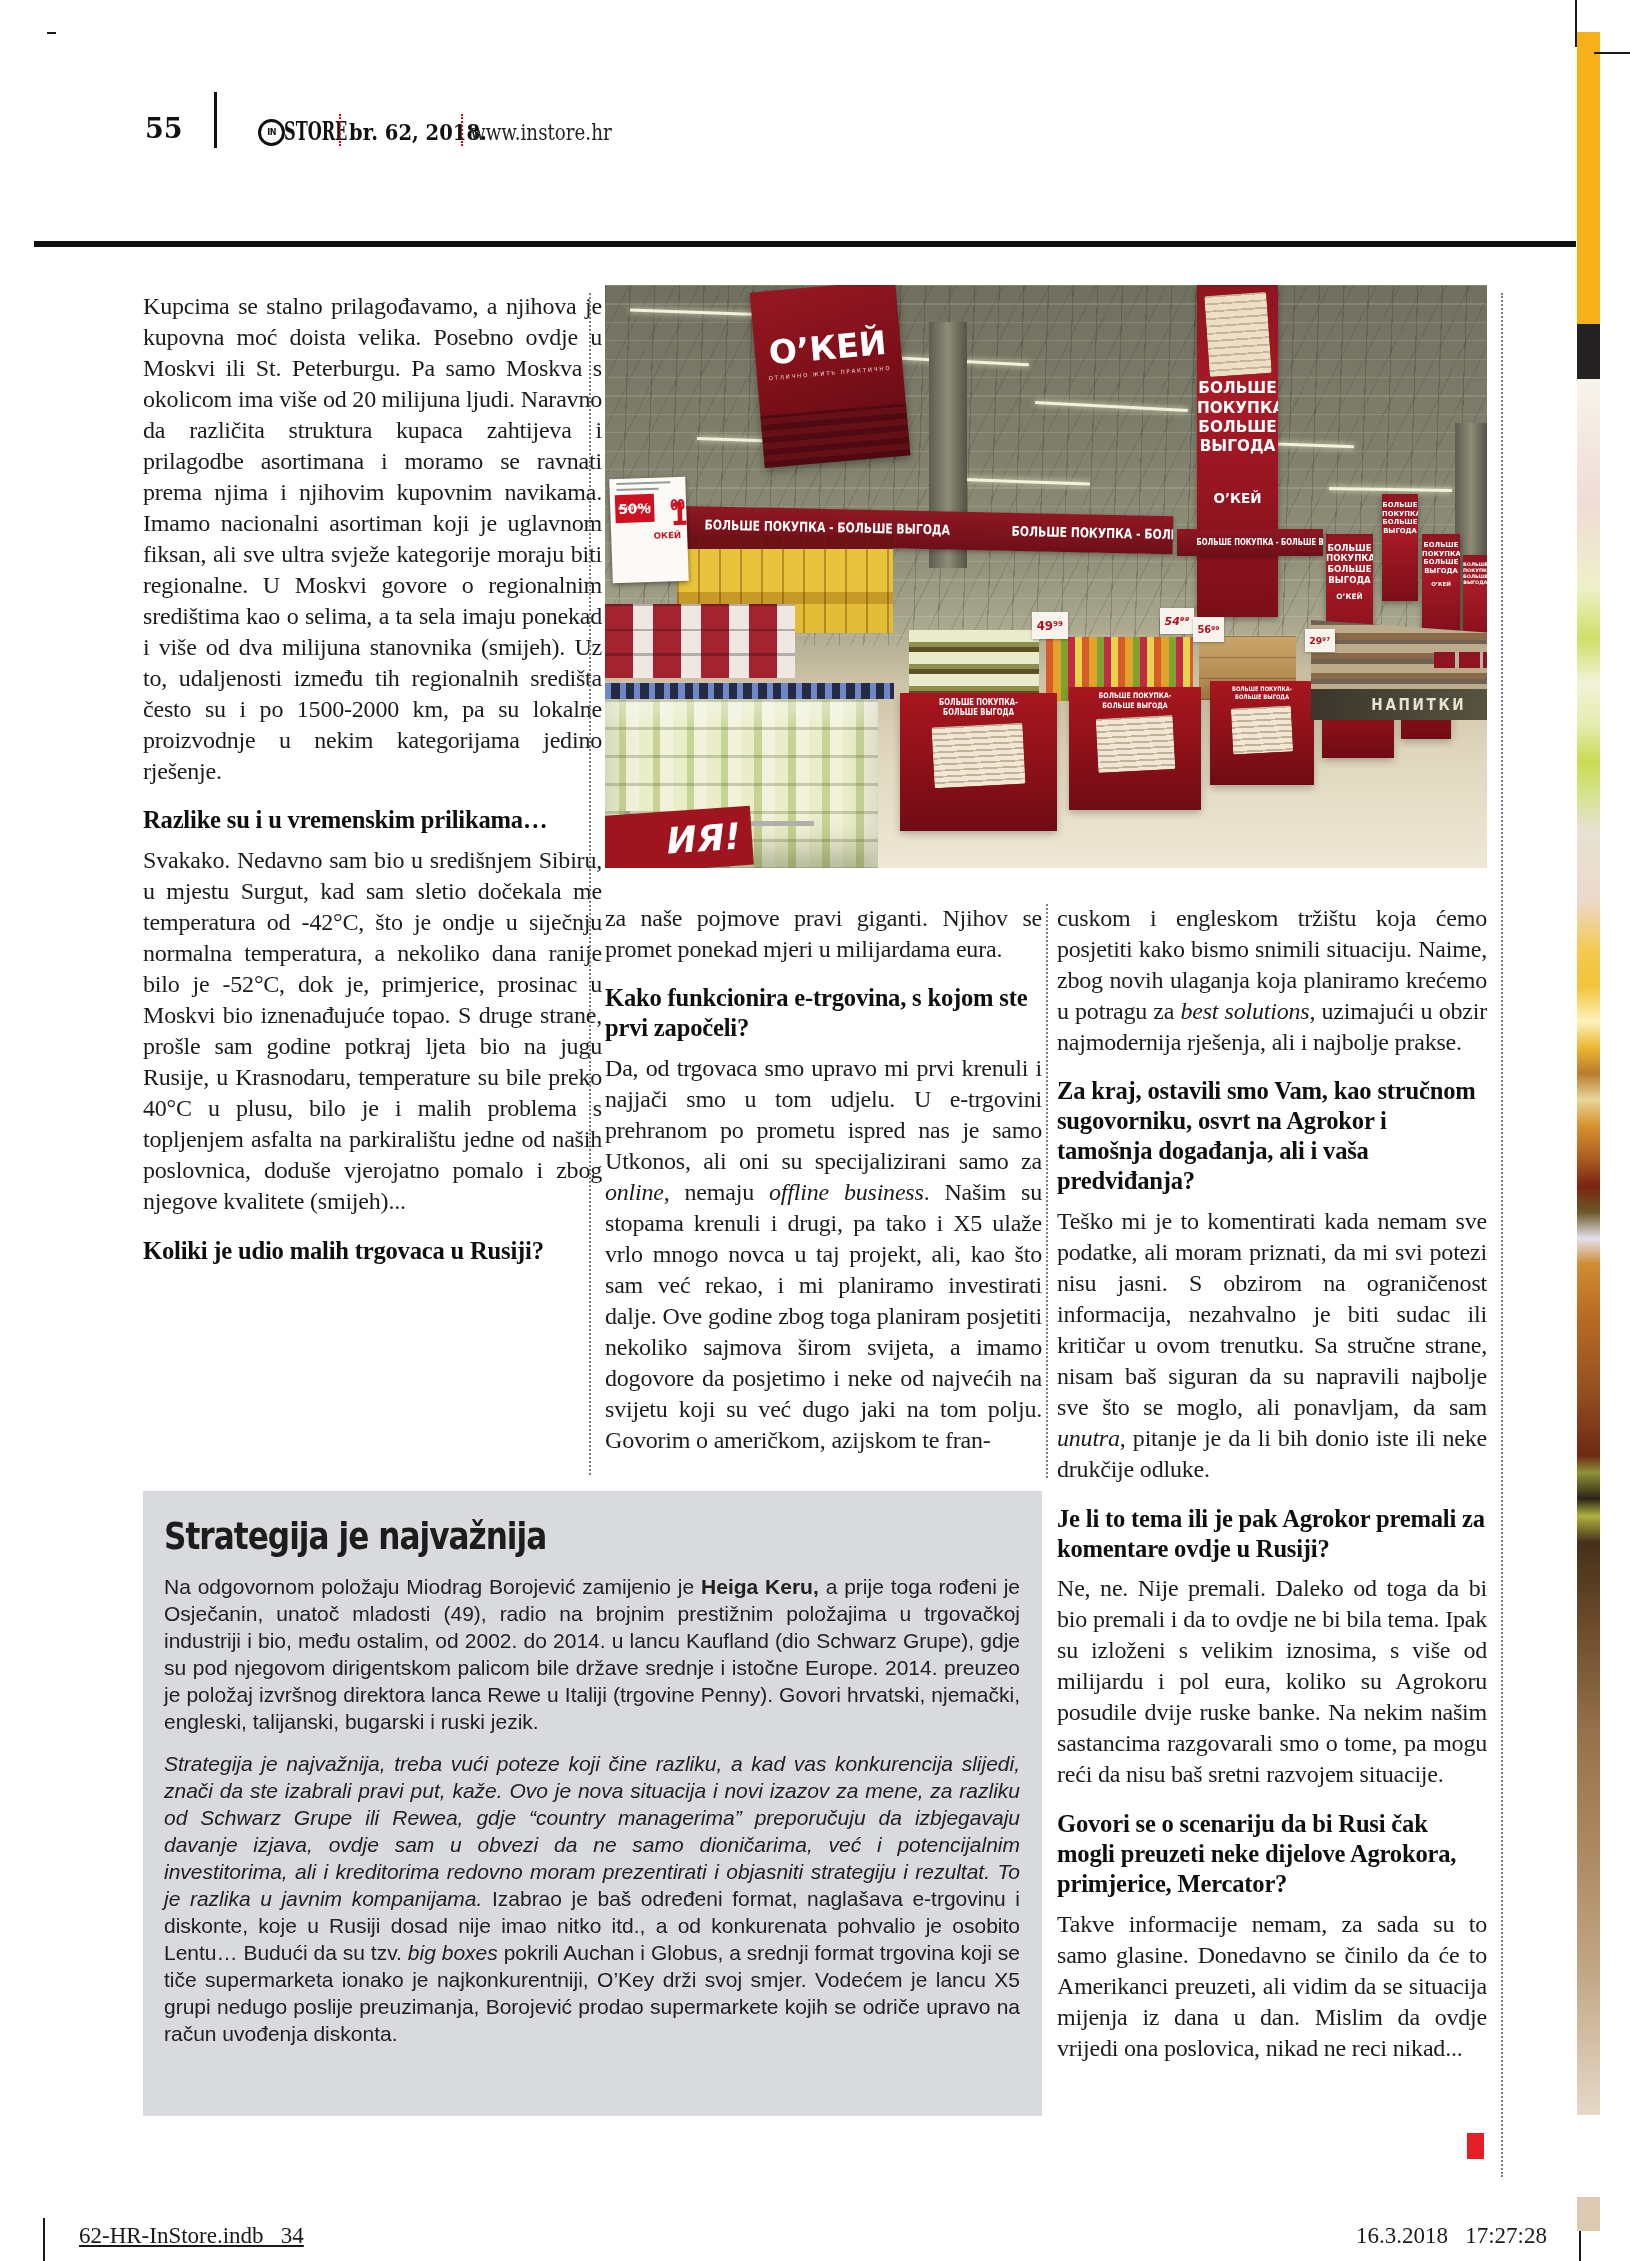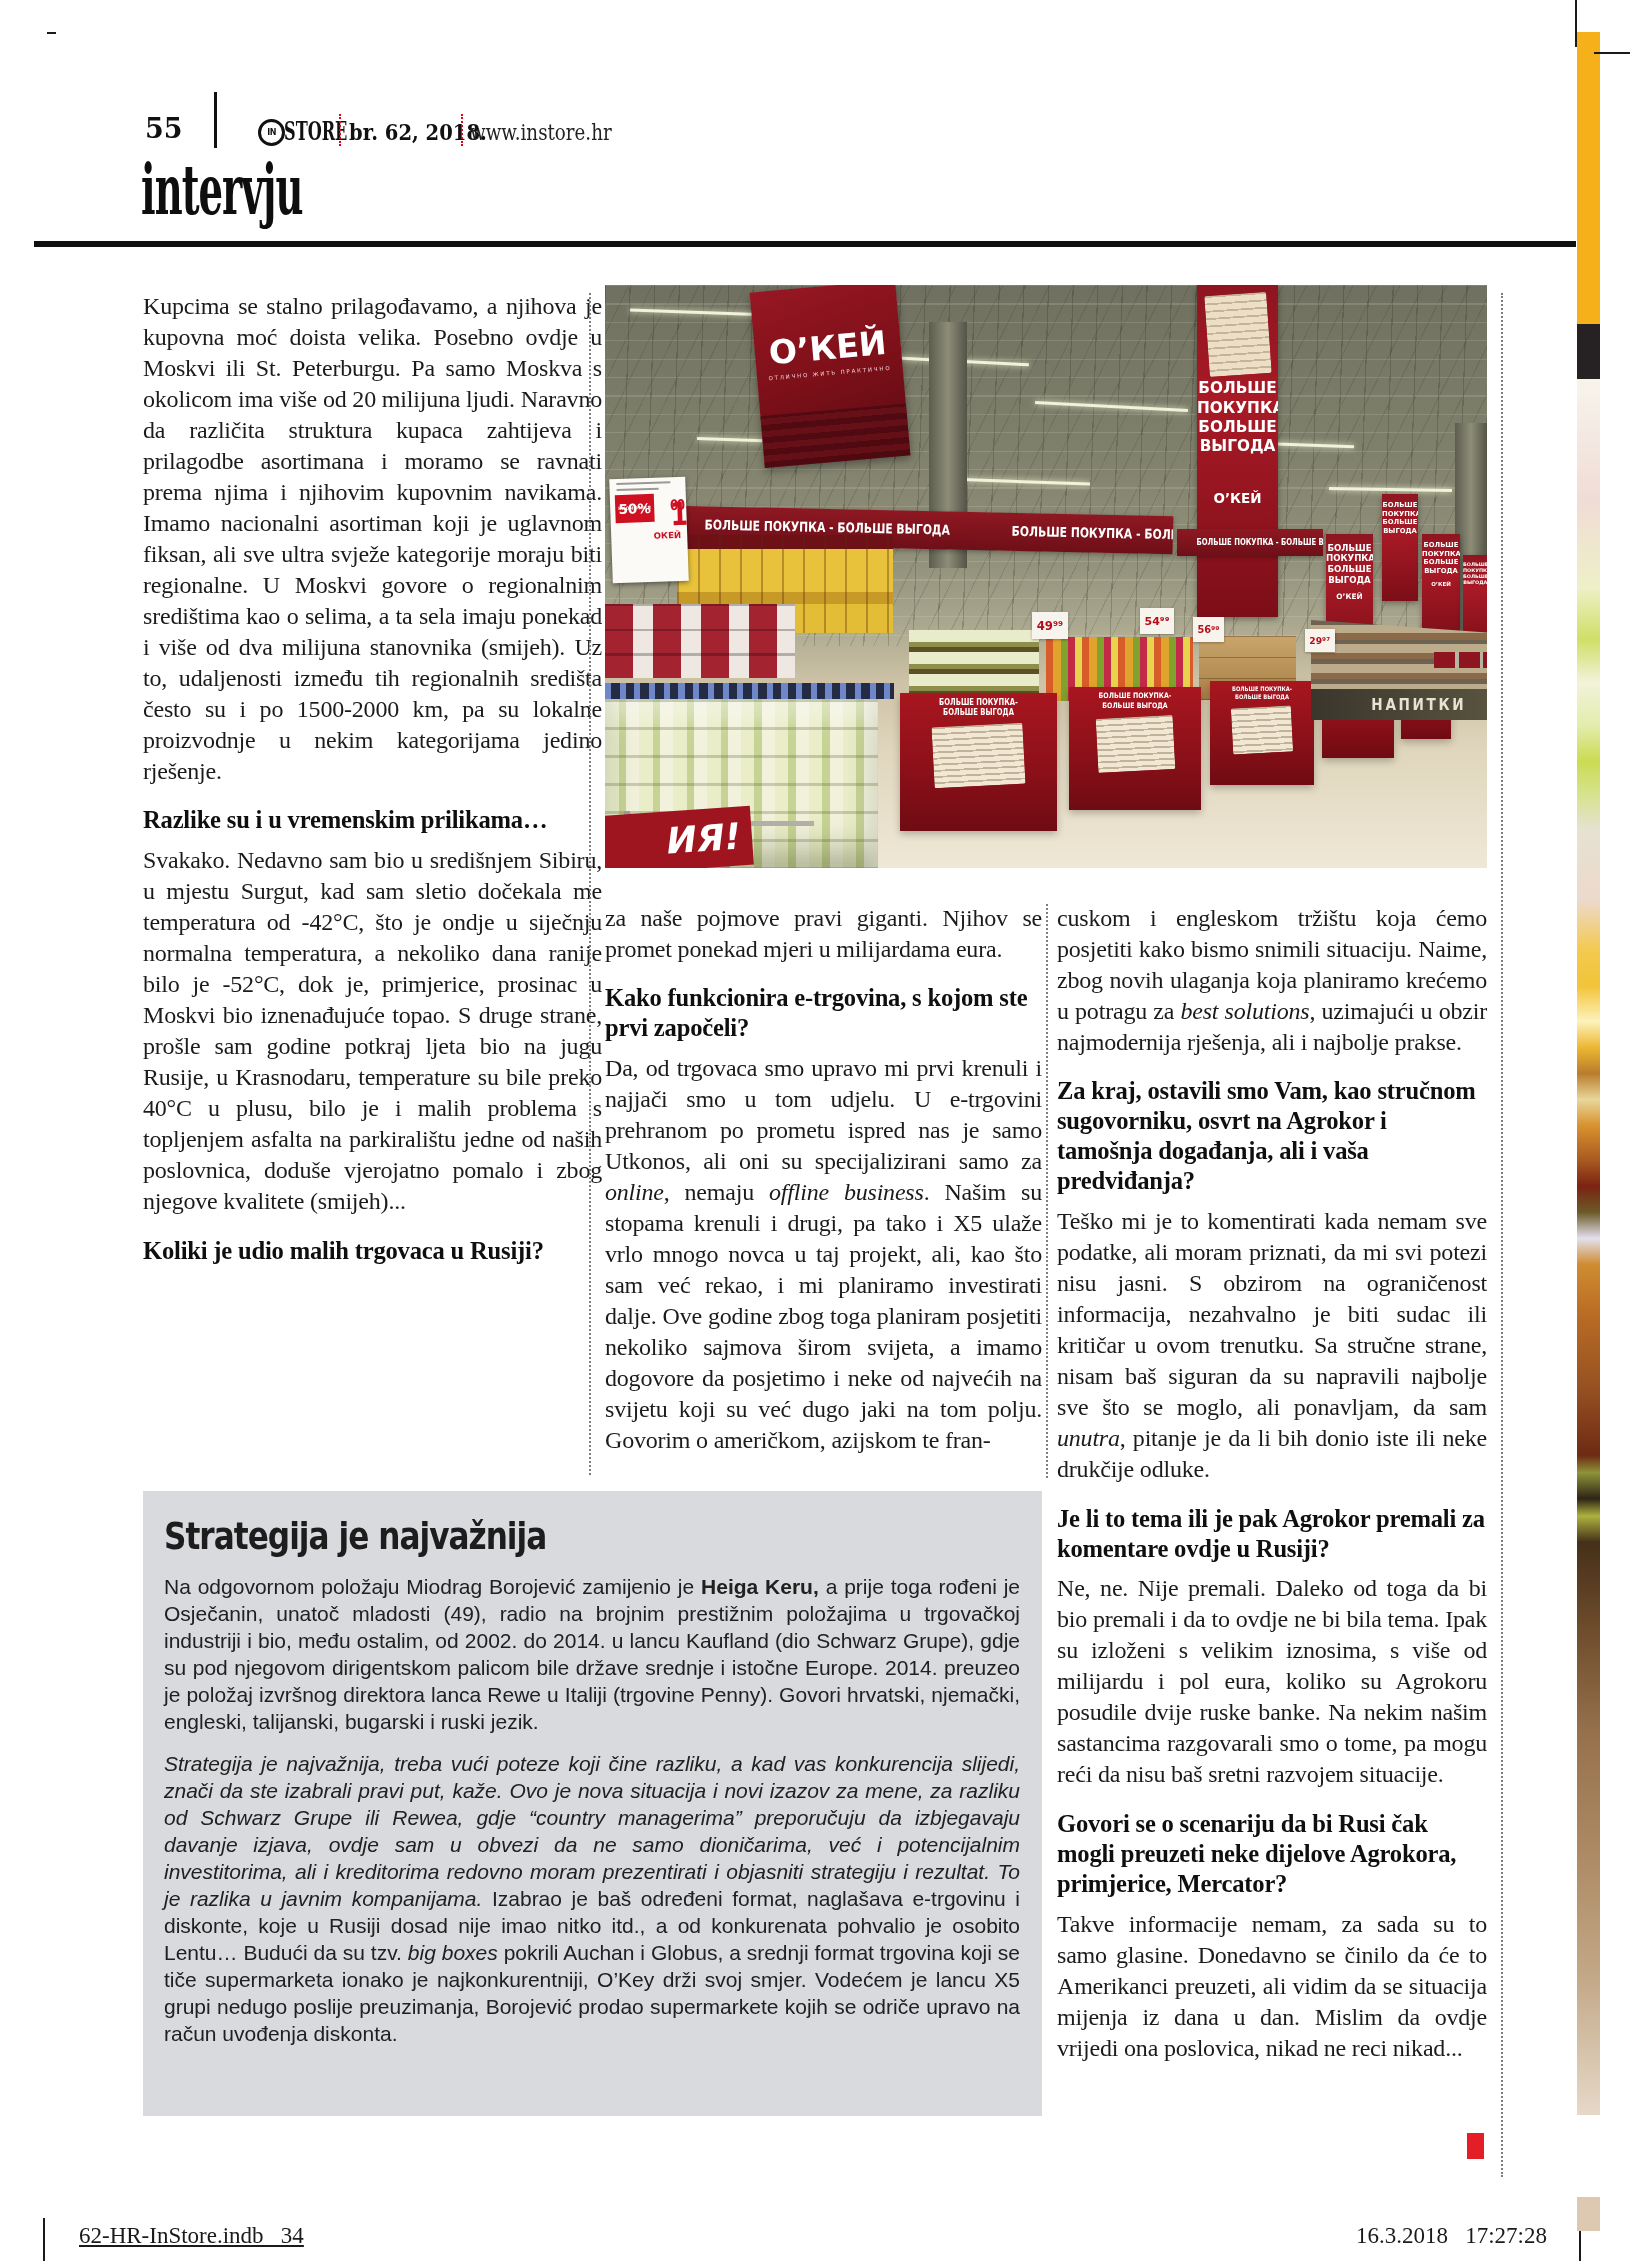--- a/index.html
+++ b/index.html
@@ -171,21 +171,20 @@
   <div class="abs pageno">55</div>
   <div class="abs hdr-bar"></div>
   <div class="abs logo-circle">
       <span>IN</span>
     </div>
   <div class="abs brand"><span>STORE</span></div>
   <div class="abs red-dot-sep sepA"></div>
   <div class="abs issue"><span>br. 62, 2018.</span></div>
   <div class="abs red-dot-sep sepB"></div>
   <div class="abs site"><span>www.instore.hr</span></div>
-  <h1 class="abs kicker" style="margin:0;"><span>intervju</span></h1>
   <div class="abs rule"></div>
 
   <section class="col col1">
     <p><span>Kupcima se stalno prilagođavamo, a njihova je kupovna moć doista velika. Posebno ovdje u Moskvi ili St. Peterburgu. Pa samo Moskva s okolicom ima više od 20 milijuna ljudi. Naravno da različita struktura kupaca zahtijeva i prilagodbe asortimana i moramo se ravnati prema njima i njihovim kupovnim navikama. Imamo nacionalni asortiman koji je uglavnom fiksan, ali sve ultra svježe kategorije moraju biti regionalne. U Moskvi govore o regionalnim središtima kao o selima, a ta sela imaju ponekad i više od dva milijuna stanovnika (smijeh). Uz to, udaljenosti između tih regionalnih središta često su i po 1500-2000 km, pa su lokalne proizvodnje u nekim kategorijama jedino rješenje.</span></p>
     <h3><span>Razlike su i u vremenskim prilikama…</span></h3>
     <p><span>Svakako. Nedavno sam bio u središnjem Sibiru, u mjestu Surgut, kad sam sletio dočekala me temperatura od -42°C, što je ondje u siječnju normalna temperatura, a nekoliko dana ranije bilo je -52°C, dok je, primjerice, prosinac u Moskvi bio iznenađujuće topao. S druge strane, prošle sam godine potkraj ljeta bio na jugu Rusije, u Krasnodaru, temperature su bile preko 40°C u plusu, bilo je i malih problema s topljenjem asfalta na parkiralištu jedne od naših poslovnica, doduše vjerojatno pomalo i zbog njegove kvalitete (smijeh)...</span></p>
     <h3><span>Koliki je udio malih trgovaca u Rusiji?</span></h3>
   </section>
 
   <figure class="abs photo" style="margin:0;">
@@ -291,21 +290,21 @@
     <div class="bin" style="left:796px;top:388px;width:50px;height:66px;"></div>
 
     <div class="shelfR"></div>
     <div class="darkband" style="left:706px;top:404px;width:176px;height:31px;">
       <span>НАПИТКИ</span>
     </div>
     <div class="minirow" style="left:829px;top:367px;width:53px;height:16px;"></div>
     <div class="tag" style="left:427px;top:327px;width:36px;height:27px;font-size:11.7px;">
         <span>49⁹⁹</span>
       </div>
-    <div class="tag" style="left:535px;top:323px;width:34px;height:26px;font-size:11px;">
+    <div class="tag" style="left:555px;top:323px;width:34px;height:26px;font-size:11px;font-style:italic;">
         <span>54⁹⁹</span>
       </div>
     <div class="tag" style="left:588px;top:332px;width:31px;height:24.6px;font-size:9.8px;">
         <span>56⁹⁹</span>
       </div>
     <div class="tag" style="left:700px;top:344px;width:29.5px;height:23px;font-size:9.2px;">
         <span>29⁹⁷</span>
       </div>
   </figure>
 

